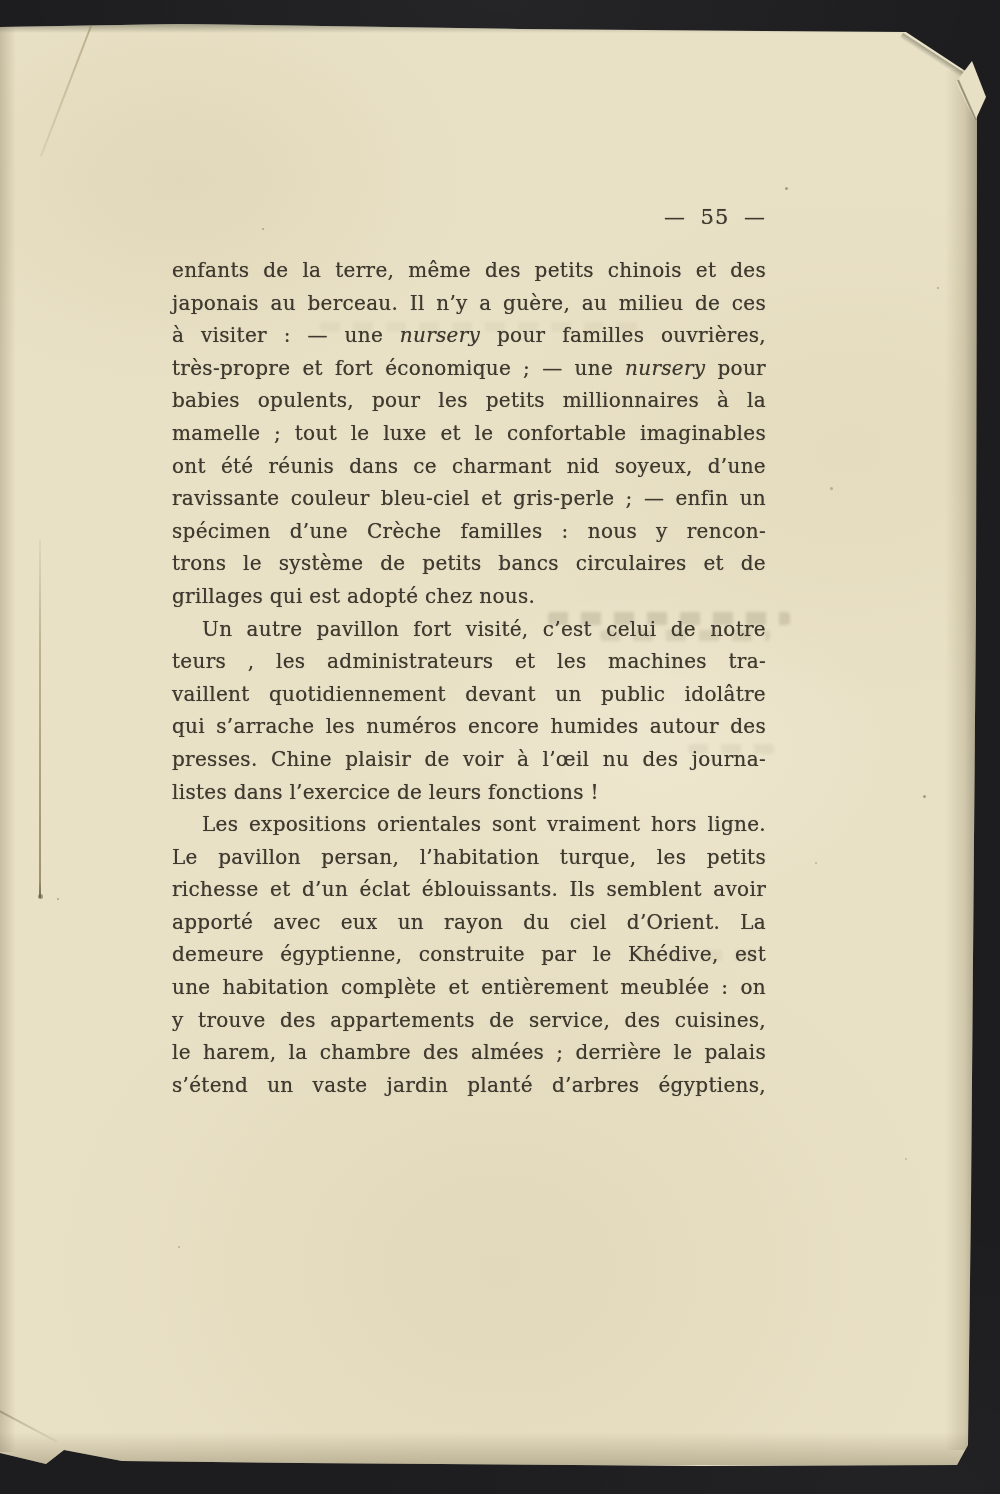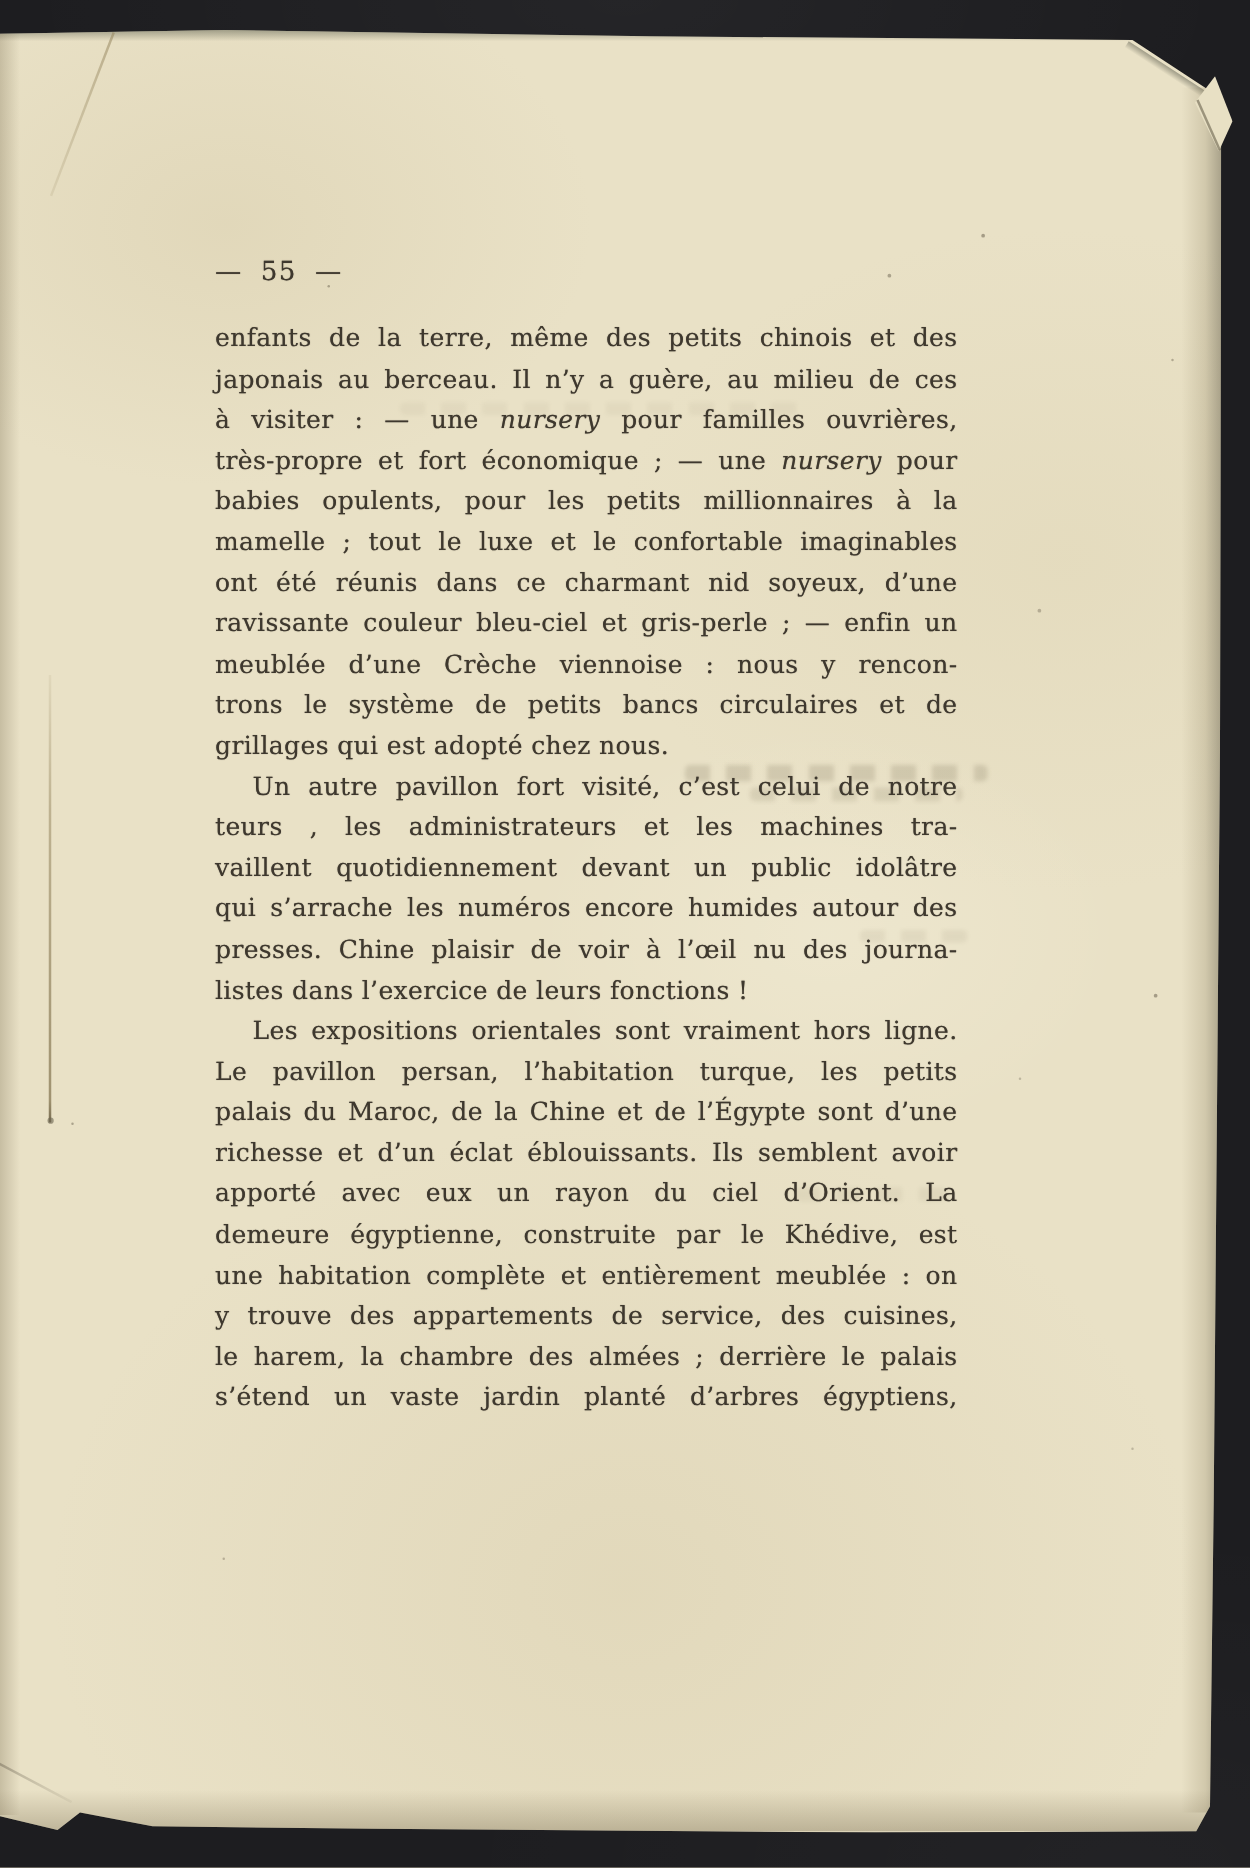--- a/index.html
+++ b/index.html
@@ -94,21 +94,21 @@
   .g1{left:548px;top:612px;width:242px;height:13px;}
   .g2{left:600px;top:630px;width:170px;height:11px;opacity:.75;}
   .g3{left:688px;top:744px;width:86px;height:10px;opacity:.45;}
   .g4{left:636px;top:950px;width:130px;height:11px;opacity:.4;}
   .g5{left:320px;top:322px;width:330px;height:10px;opacity:.3;}
   
   .speck{position:absolute;border-radius:50%;background:#6d6552;}
   
   .page-number{
     position:absolute;left:172px;top:205px;width:594px;
-    text-align:left;
+    text-align:right;
     font-size:21px;color:var(--ink);
     word-spacing:7px;letter-spacing:1px;
     text-shadow:0 0 .7px rgba(62,56,46,.7);
   }
   
   .text-block{
     position:absolute;left:172px;top:254px;width:594px;
     font-size:20px;color:var(--ink);
     letter-spacing:.3px;
     text-shadow:0 0 .7px rgba(62,56,46,.7);
@@ -147,32 +147,31 @@
 
     <div class="text-block">
         <div class="line"><span>enfants de la terre, même des petits chinois et des</span></div>
         <div class="line"><span>japonais au berceau. Il n’y a guère, au milieu de ces</span></div>
         <div class="line"><span>à visiter : — une </span><span class="it">nursery</span><span> pour familles ouvrières,</span></div>
         <div class="line"><span>très-propre et fort économique ; — une </span><span class="it">nursery</span><span> pour</span></div>
         <div class="line"><span>babies opulents, pour les petits millionnaires à la</span></div>
         <div class="line"><span>mamelle ; tout le luxe et le confortable imaginables</span></div>
         <div class="line"><span>ont été réunis dans ce charmant nid soyeux, d’une</span></div>
         <div class="line"><span>ravissante couleur bleu-ciel et gris-perle ; — enfin un</span></div>
-        <div class="line"><span>meublée d’une Crèche viennoise : nous y rencon-</span></div>
+        <div class="line"><span>spécimen d’une Crèche familles : nous y rencon-</span></div>
         <div class="line"><span>trons le système de petits bancs circulaires et de</span></div>
         <div class="line end"><span>grillages qui est adopté chez nous.</span></div>
         <div class="line indent"><span>Un autre pavillon fort visité, c’est celui de notre</span></div>
         <div class="line"><span>teurs , les administrateurs et les machines tra-</span></div>
         <div class="line"><span>vaillent quotidiennement devant un public idolâtre</span></div>
         <div class="line"><span>qui s’arrache les numéros encore humides autour des</span></div>
         <div class="line"><span>presses. Chine plaisir de voir à l’œil nu des journa-</span></div>
         <div class="line end"><span>listes dans l’exercice de leurs fonctions !</span></div>
         <div class="line indent"><span>Les expositions orientales sont vraiment hors ligne.</span></div>
         <div class="line"><span>Le pavillon persan, l’habitation turque, les petits</span></div>
-        <div class="line"><span>palais du Maroc, de la Chine et de l’Égypte sont d’une</span></div>
         <div class="line"><span>richesse et d’un éclat éblouissants. Ils semblent avoir</span></div>
         <div class="line"><span>apporté avec eux un rayon du ciel d’Orient. La</span></div>
         <div class="line"><span>demeure égyptienne, construite par le Khédive, est</span></div>
         <div class="line"><span>une habitation complète et entièrement meublée : on</span></div>
         <div class="line"><span>y trouve des appartements de service, des cuisines,</span></div>
         <div class="line"><span>le harem, la chambre des almées ;  derrière le palais</span></div>
         <div class="line"><span>s’étend un vaste jardin planté d’arbres égyptiens,</span></div>
       </div>
   <div class="speck" style="left: 785px; top: 187px; width: 3px; height: 3px; opacity: 0.55;"></div>
       <div class="speck" style="left: 710px; top: 219px; width: 3px; height: 3px; opacity: 0.5;"></div>

